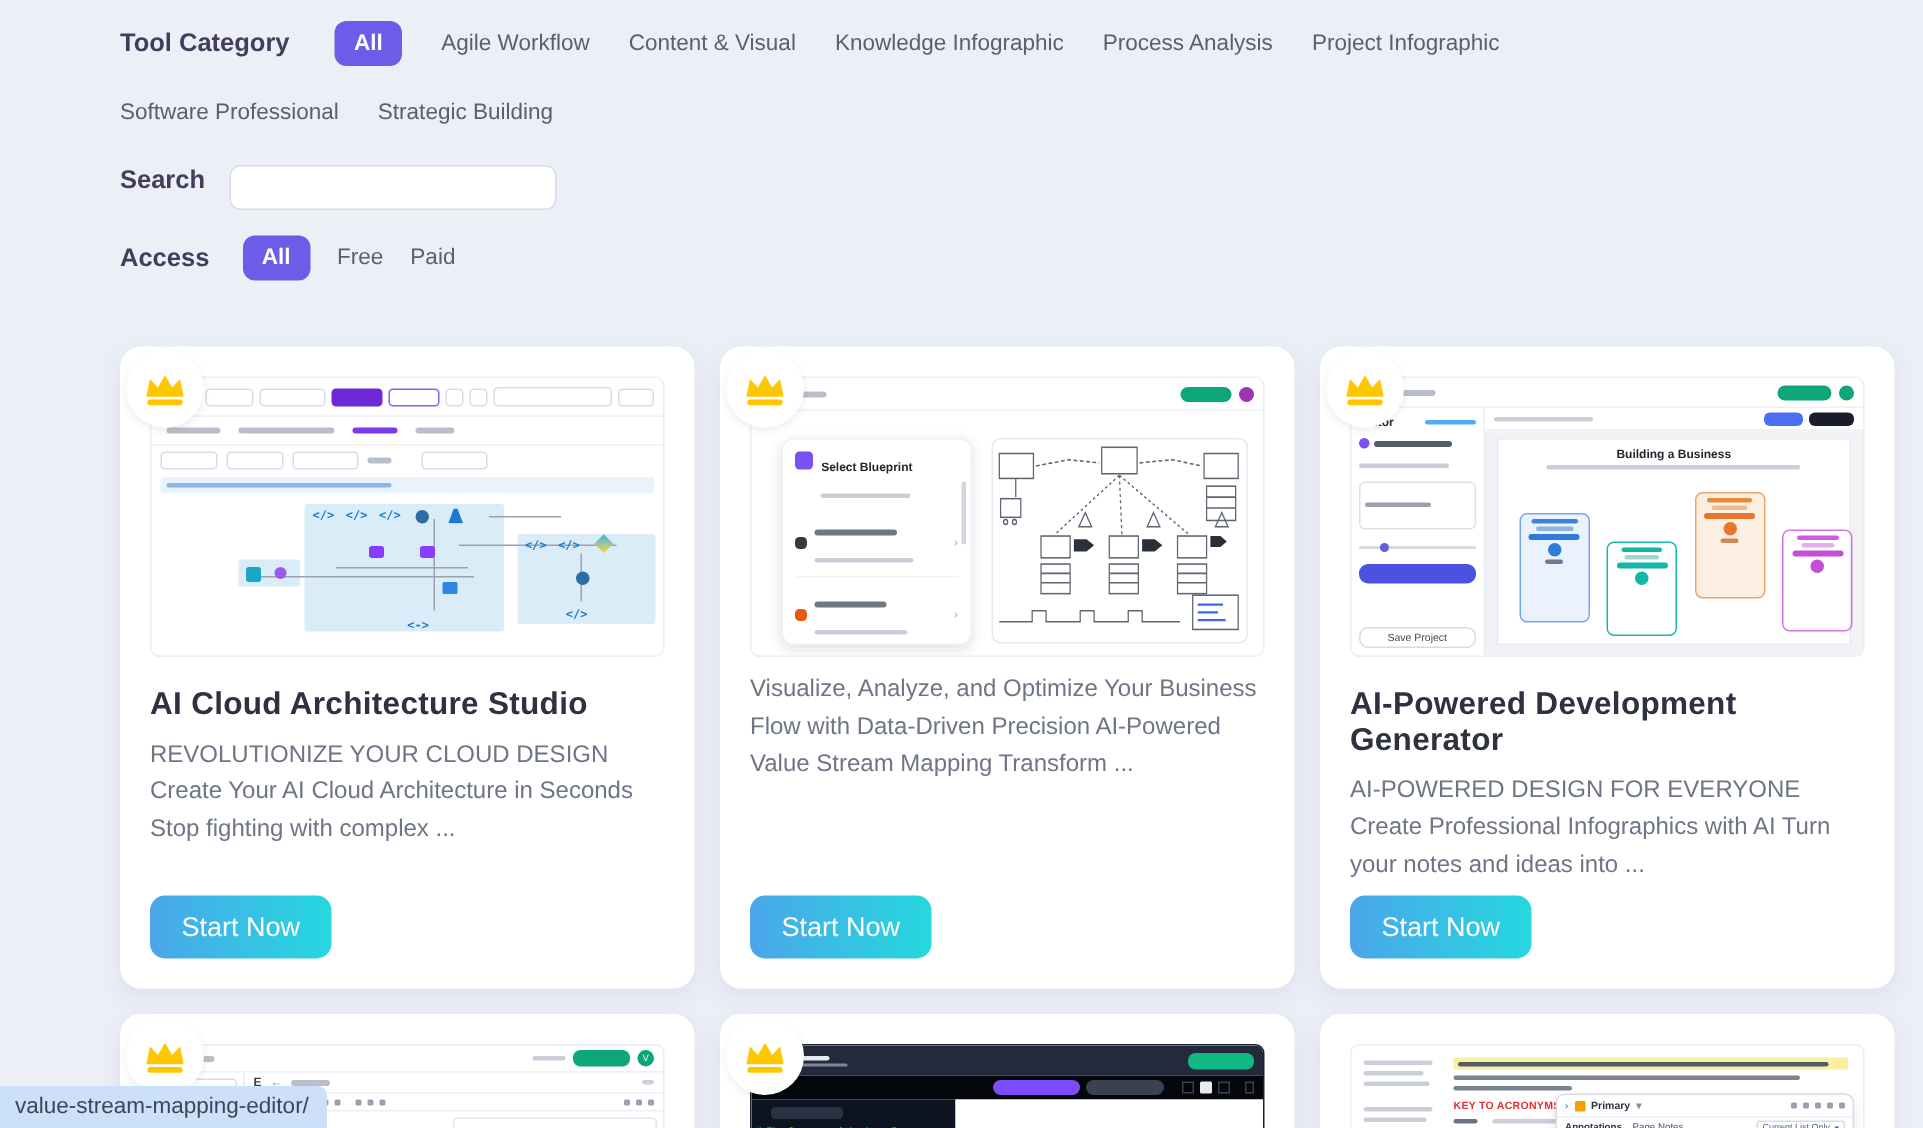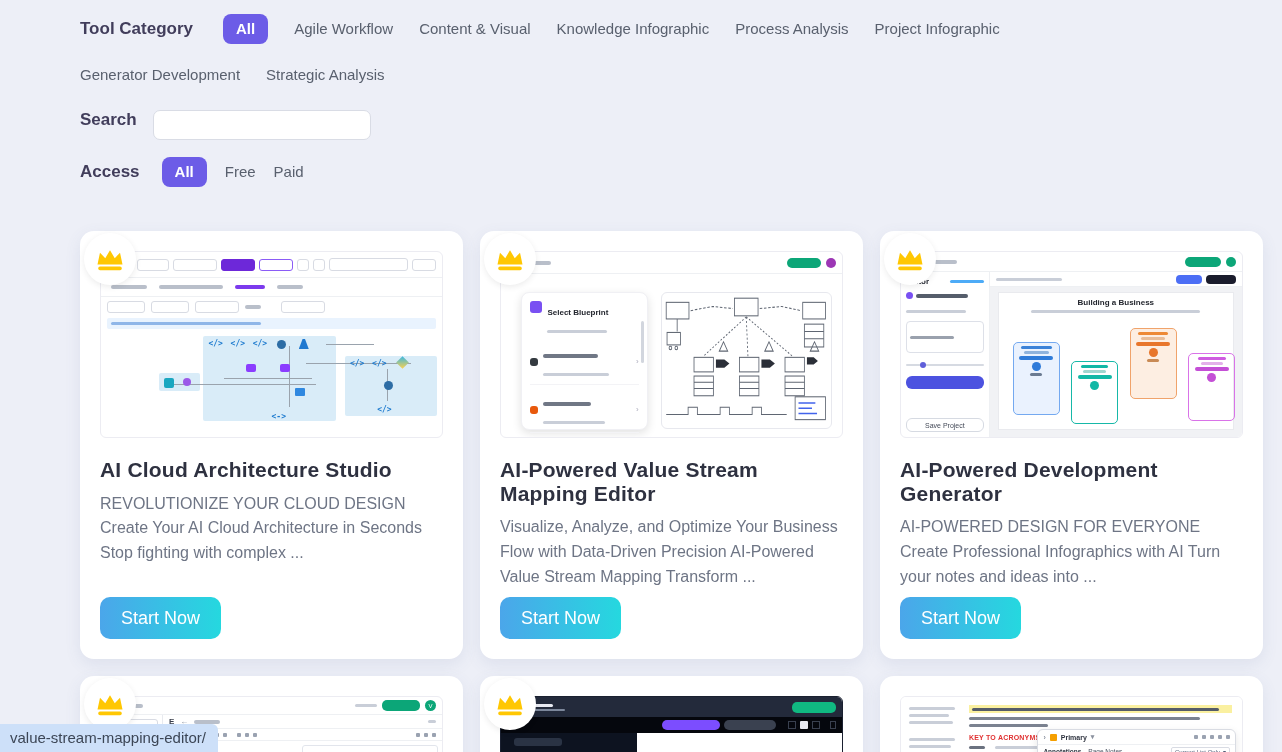--- a/index.html
+++ b/index.html
@@ -125,22 +125,22 @@
 <div class="content">
 
   <div class="cat-row">
     <span class="flabel">Tool Category</span>
     <span class="pill sel">All</span>
     <span class="pill">Agile Workflow</span>
     <span class="pill">Content &amp; Visual</span>
     <span class="pill">Knowledge Infographic</span>
     <span class="pill">Process Analysis</span>
     <span class="pill">Project Infographic</span>
-    <span class="pill">Generator Development</span>
-    <span class="pill">Strategic Analysis</span>
+    <span class="pill">Software Professional</span>
+    <span class="pill">Strategic Building</span>
   </div>
 
   <div class="search-row">
     <span class="flabel">Search</span>
     <input type="text" placeholder="" value="" style="">
   </div>
 
   <div class="access-row">
     <span class="flabel">Access</span>
     <span class="pill sel">All</span>
@@ -297,21 +297,20 @@
               </g>
               <g stroke="#4263eb" stroke-width="1.4">
                 <line x1="162" y1="106" x2="182" y2="106"></line>
                 <line x1="162" y1="111" x2="178" y2="111"></line>
                 <line x1="162" y1="116" x2="184" y2="116"></line>
               </g>
             </svg>
           </div>
         </div>
       </div>
-      <h3>AI-Powered Value Stream Mapping Editor</h3>
       <p>Visualize, Analyze, and Optimize Your Business Flow with Data-Driven Precision AI-Powered Value Stream Mapping Transform ...</p>
       <button class="cta">Start Now</button>
     </div>
 
     <div class="card">
       <div class="badge">
         <svg viewBox="0 0 24 20">
             <path d="M2 14 L4 4.5 L8.2 9 L12 2.5 L15.8 9 L20 4.5 L22 14 Z"></path>
             <rect x="2.6" y="15.5" width="18.8" height="3" rx="1.4"></rect>
           </svg>

